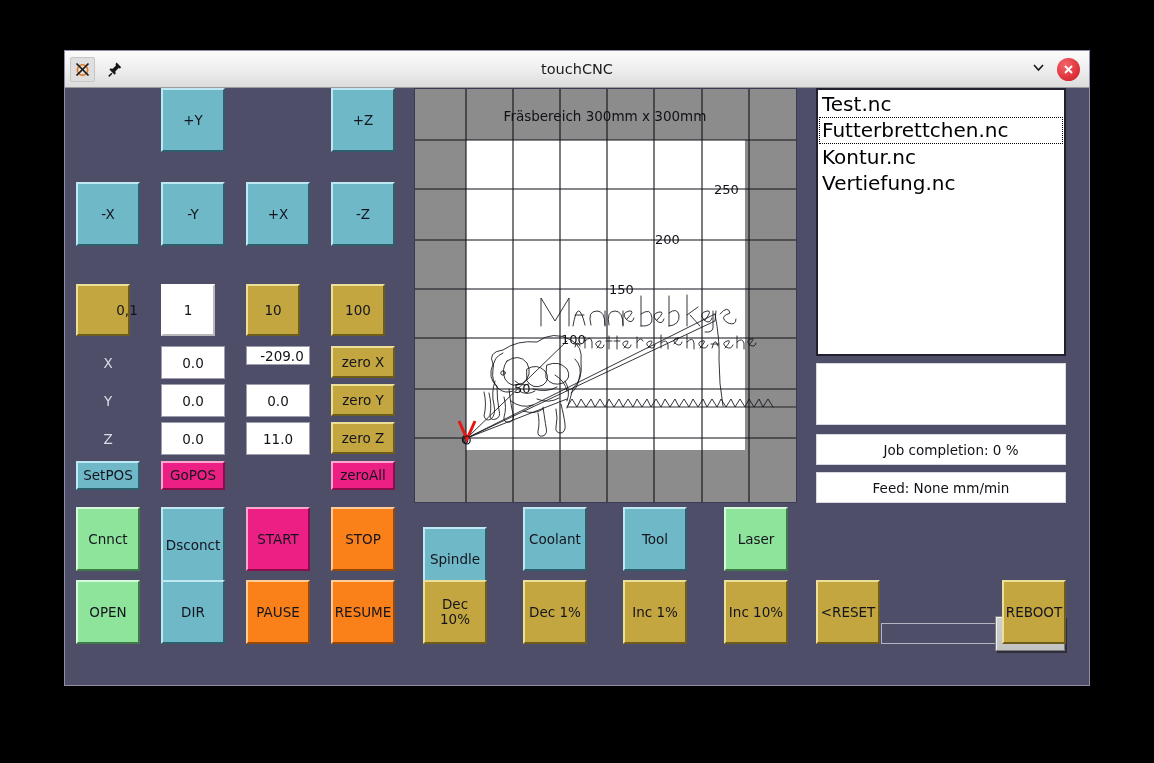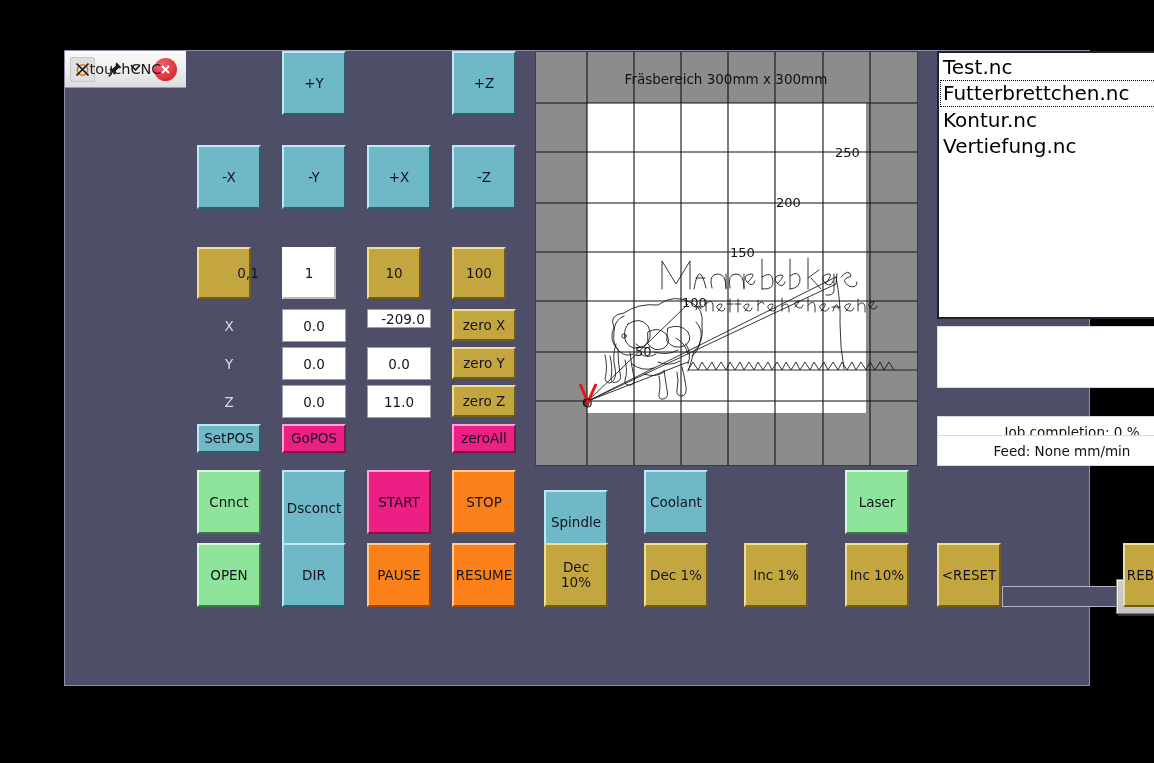--- a/index.html
+++ b/index.html
@@ -11,21 +11,21 @@
     overflow: hidden;
   }
 
   
   #window {
     position: absolute;
     left: 64px; top: 50px;
     width: 1026px; height: 636px;
     background: #4e4e68;
     border: 1px solid #8e8ea6;
-    display: flex; flex-direction: row;
+    display: flex; flex-direction: column;
   }
 
   
   #titlebar {
     height: 37px; flex: 0 0 37px;
     background: linear-gradient(to bottom, #fbfbfb 0%, #ededed 55%, #dcdcdc 100%);
     border-bottom: 1px solid #9a9a9a;
     display: flex; align-items: center;
     position: relative;
   }
@@ -112,21 +112,21 @@
     position: absolute; left: 751px; top: 275px;
     width: 250px; height: 62px;
     background: #ffffff; border: 1px solid #d8d8e0;
   }
   .status-bar {
     position: absolute; left: 751px; width: 250px; height: 31px;
     background: #ffffff; border: 1px solid #d8d8e0;
     display: flex; align-items: center; justify-content: center;
     font-size: 13.5px; color: #111118;
   }
-  #job-bar  { top: 365px; padding-left: 20px; }
+  #job-bar  { top: 346px; padding-left: 20px; }
   #feed-bar { top: 384px; }
 
   #cmd-input {
     position: absolute; left: 816px; top: 535px;
     width: 145px; height: 21px;
     background: #4e4e68;
     border: 1px solid #b4b4c4;
     outline: none;
     font-size: 12.5px; color: #e6e6f0;
     padding: 0 4px;
@@ -220,20 +220,21 @@
     <div class="btn pink" style="left:181px; top:419px; width:64px; height:64px;">START</div>
     <div class="btn orange" style="left:266px; top:419px; width:64px; height:64px;">STOP</div>
 
     <div class="btn green" style="left:11px;  top:492px; width:64px; height:64px;">OPEN</div>
     <div class="btn teal" style="left:96px;  top:492px; width:64px; height:64px;">DIR</div>
     <div class="btn orange" style="left:181px; top:492px; width:64px; height:64px;">PAUSE</div>
     <div class="btn orange" style="left:266px; top:492px; width:64px; height:64px;">RESUME</div>
 
     <div class="btn teal" style="left:358px; top:419px; width:64px; height:64px;margin-top:20px;">Spindle</div>
     <div class="btn teal" style="left:458px; top:419px; width:64px; height:64px;">Coolant</div>
+    <div class="btn teal" style="left:558px; top:419px; width:64px; height:64px;">Tool</div>
     <div class="btn green" style="left:659px; top:419px; width:64px; height:64px;">Laser</div>
 
     <div class="btn gold" style="left:358px; top:492px; width:64px; height:64px;">Dec 10%</div>
     <div class="btn gold" style="left:458px; top:492px; width:64px; height:64px;">Dec 1%</div>
     <div class="btn gold" style="left:558px; top:492px; width:64px; height:64px;">Inc 1%</div>
     <div class="btn gold" style="left:659px; top:492px; width:64px; height:64px;">Inc 10%</div>
 
     <div id="canvas-wrap">
       <svg width="381" height="413" viewBox="0 0 381 413">
 

